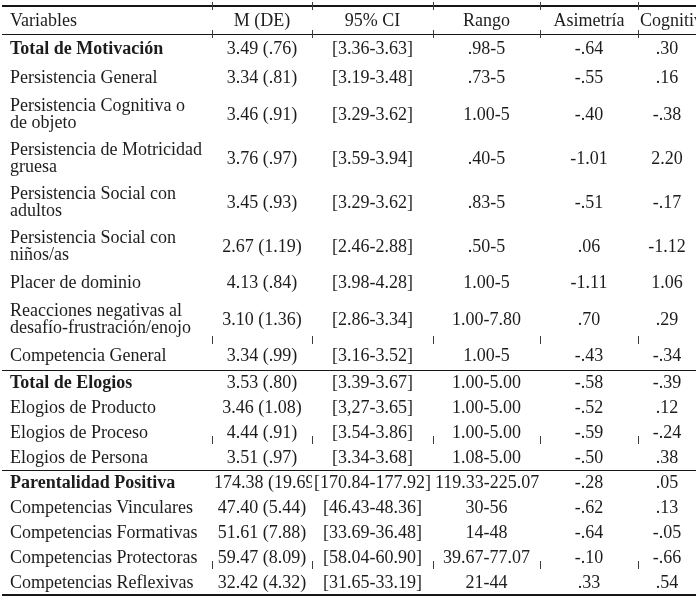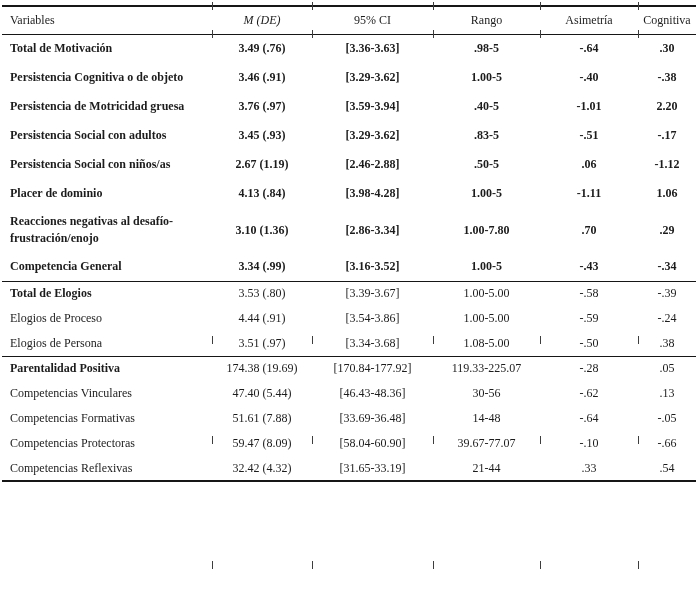--- a/index.html
+++ b/index.html
@@ -11,41 +11,41 @@
     color:#1c1c1c;
     overflow:hidden;
   }
   table.stats {
     position:absolute; left:2px; top:5px;
     width:694px;
     border-collapse:collapse;
     table-layout:fixed;
     border-top:2px solid #161616;
     border-bottom:2px solid #161616;
-    font-size:12px;
+    font-size:18px;
     line-height:17px;
   }
   table.stats th, table.stats td {
     text-align:center;
     vertical-align:middle;
     padding:0 2px;
     white-space:nowrap;
     font-weight:normal;
     overflow:hidden;
   }
   table.stats th.left, table.stats td.left {
     text-align:left;
     padding-left:8px;
     padding-right:7px;
     white-space:normal;
   }
   thead tr { height:28px; border-bottom:1.5px solid #161616; }
-  th.it { font-style:italic; }
+  th.it { }
   tr.s0 { height:29px;margin-left:27px; }
-  tr.s0 td { padding-top:5px; padding-bottom:5px;font-weight:bold; }
+  tr.s0 td { padding-top:5px; padding-bottom:5px; }
   tr.s1, tr.s2 { height:25px;margin-top:40px; }
   tr.section-start { border-top:1.5px solid #161616; }
   tr.bold td.left { font-weight:bold; }
   .tick {
     position:absolute;
     width:1px; height:8px;
     background:#3d3d3d;
   }
 </style>
 </head>
@@ -74,20 +74,28 @@
     <tbody id="tbody">
         <tr class="s0 bold">
           <td class="left">Total de Motivación</td>
           <td>3.49 (.76)</td>
           <td>[3.36-3.63]</td>
           <td>.98-5</td>
           <td>-.64</td>
           <td>.30</td>
         </tr>
         <tr class="s0">
+          <td class="left">Persistencia General</td>
+          <td>3.34 (.81)</td>
+          <td>[3.19-3.48]</td>
+          <td>.73-5</td>
+          <td>-.55</td>
+          <td>.16</td>
+        </tr>
+        <tr class="s0">
           <td class="left">Persistencia Cognitiva o de objeto</td>
           <td>3.46 (.91)</td>
           <td>[3.29-3.62]</td>
           <td>1.00-5</td>
           <td>-.40</td>
           <td>-.38</td>
         </tr>
         <tr class="s0">
           <td class="left">Persistencia de Motricidad gruesa</td>
           <td>3.76 (.97)</td>
@@ -136,20 +144,28 @@
           <td>-.43</td>
           <td>-.34</td>
         </tr>
         <tr class="s1 section-start bold">
           <td class="left">Total de Elogios</td>
           <td>3.53 (.80)</td>
           <td>[3.39-3.67]</td>
           <td>1.00-5.00</td>
           <td>-.58</td>
           <td>-.39</td>
+        </tr>
+        <tr class="s1">
+          <td class="left">Elogios de Producto</td>
+          <td>3.46 (1.08)</td>
+          <td>[3,27-3.65]</td>
+          <td>1.00-5.00</td>
+          <td>-.52</td>
+          <td>.12</td>
         </tr>
         <tr class="s1">
           <td class="left">Elogios de Proceso</td>
           <td>4.44 (.91)</td>
           <td>[3.54-3.86]</td>
           <td>1.00-5.00</td>
           <td>-.59</td>
           <td>-.24</td>
         </tr>
         <tr class="s1">

